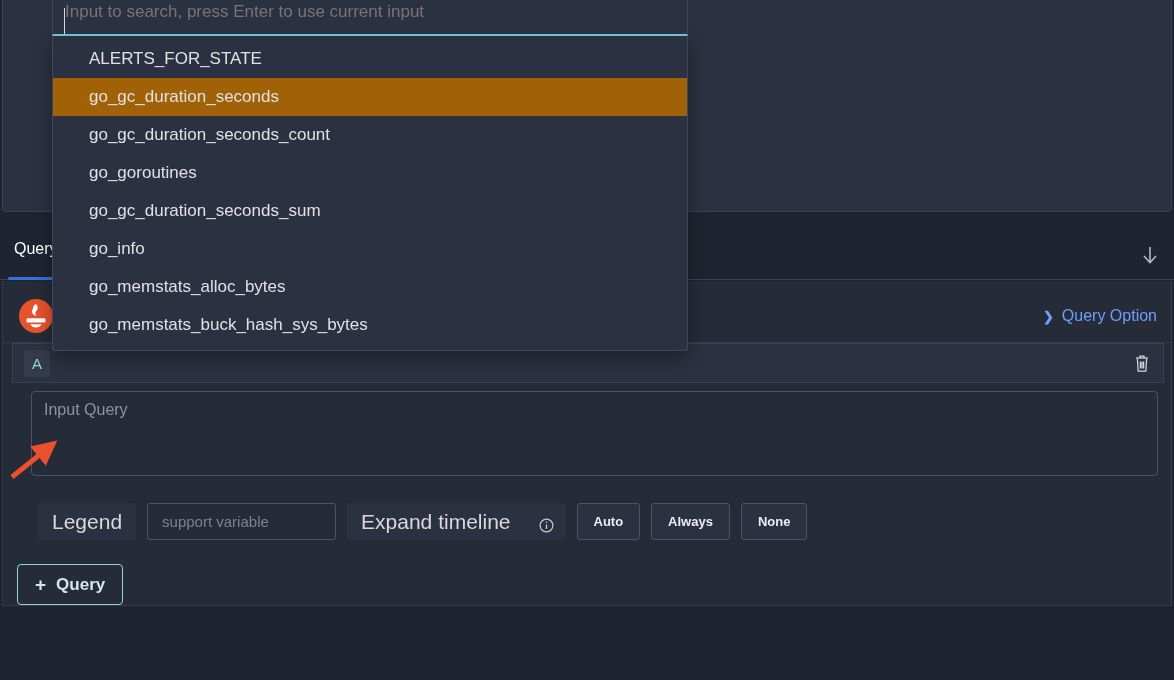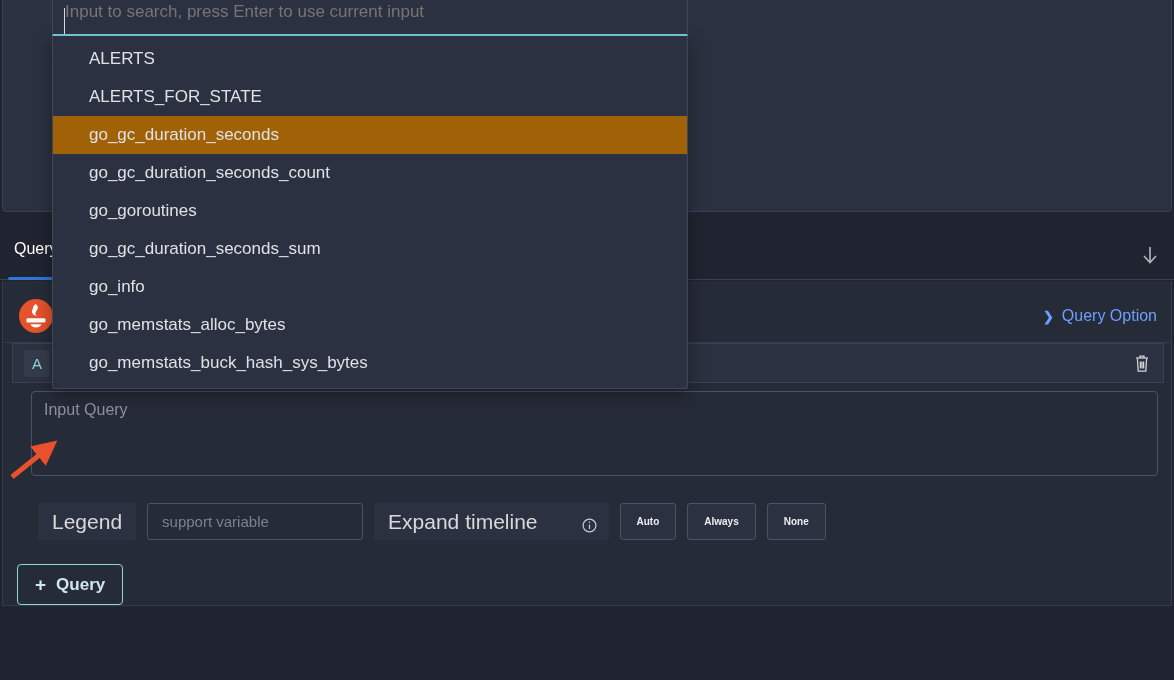--- a/index.html
+++ b/index.html
@@ -185,45 +185,45 @@
     background: #2b3140;
     color: #d8d9da;
     font-size: 21px;
     border-radius: 2px;
     box-sizing: border-box;
   }
   .opt-input {
     display: flex;
     align-items: center;
     padding: 0 14px;
-    width: 216px;
+    width: 189px;
     background: #262b38;
     border: 1px solid #4b5364;
     border-radius: 3px;
     color: #7c828d;
     font-size: 15px;
     box-sizing: border-box;
   }
   .opt-label.with-info {
-    gap: 44px;
+    gap: 28px;
     padding-right: 12px;
   }
   .info-icon {
     color: #c8cbd1;
     width: 15px; height: 15px;
   }
   .seg-btn {
     display: flex;
     align-items: center;
     padding: 8px 16px;
     background: #2b3140;
     border: 1px solid #4b5364;
     border-radius: 3px;
     color: #eceef1;
-    font-size: 10px;
+    font-size: 13px;
     font-weight: bold;
     box-sizing: border-box;
     cursor: pointer;
   }
 
   
   #add-query {
     position: absolute;
     left: 14px;
     top: 283px;
@@ -374,21 +374,20 @@
   <div id="add-query">
     <span class="plus">+</span>
     <span>Query</span>
   </div>
 </div>
 
 <div id="dropdown">
   <input id="dd-search" type="text" placeholder="Input to search, press Enter to use current input" style="">
   <div id="dd-caret"></div>
   <div id="dd-list">
-      <div class="dd-item">ALERTS</div>
       <div class="dd-item">ALERTS_FOR_STATE</div>
       <div class="dd-item selected">go_gc_duration_seconds</div>
       <div class="dd-item">go_gc_duration_seconds_count</div>
       <div class="dd-item">go_goroutines</div>
       <div class="dd-item">go_gc_duration_seconds_sum</div>
       <div class="dd-item">go_info</div>
       <div class="dd-item">go_memstats_alloc_bytes</div>
       <div class="dd-item">go_memstats_buck_hash_sys_bytes</div>
     </div>
 </div>

